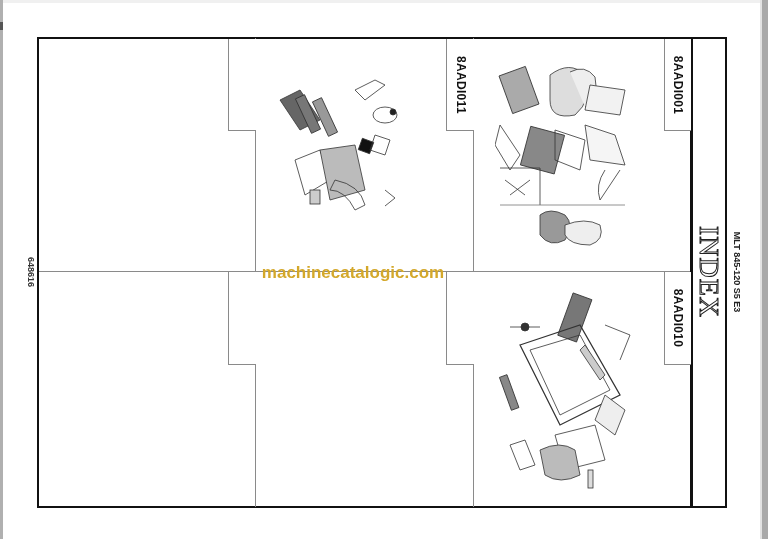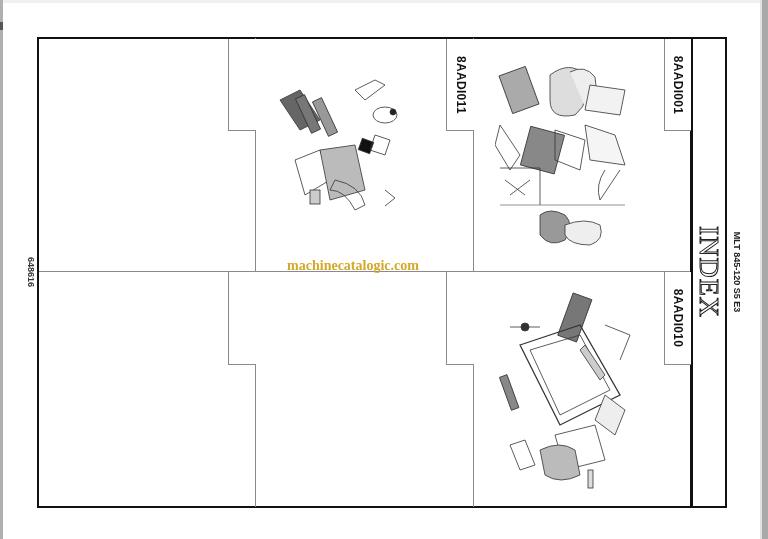--- a/index.html
+++ b/index.html
@@ -45,23 +45,23 @@
     position: absolute; left: 737px; top: 272px;
     transform: translate(-50%, -50%) rotate(90deg);
     font-size: 9px; font-weight: bold; color: #222; white-space: nowrap;
   }
   .doc-number {
     position: absolute; left: 31px; top: 272px;
     transform: translate(-50%, -50%) rotate(90deg);
     font-size: 9px; font-weight: bold; color: #333; white-space: nowrap;
   }
   .watermark {
-    position: absolute; left: 353px; top: 266px;
+    position: absolute; left: 353px; top: 273px;
     transform: translate(-50%, -50%);
-    font-size: 14px; font-weight: bold; white-space: nowrap; font-family: Liberation Serif, serif;
+    font-size: 17px; font-weight: bold; white-space: nowrap;
   }
 
   .diagram { position: absolute; }
   .diagram svg { display: block; }
 </style>
 </head>
 <body>
 
 <div class="top-edge"></div>
 <div class="left-strip"></div>

